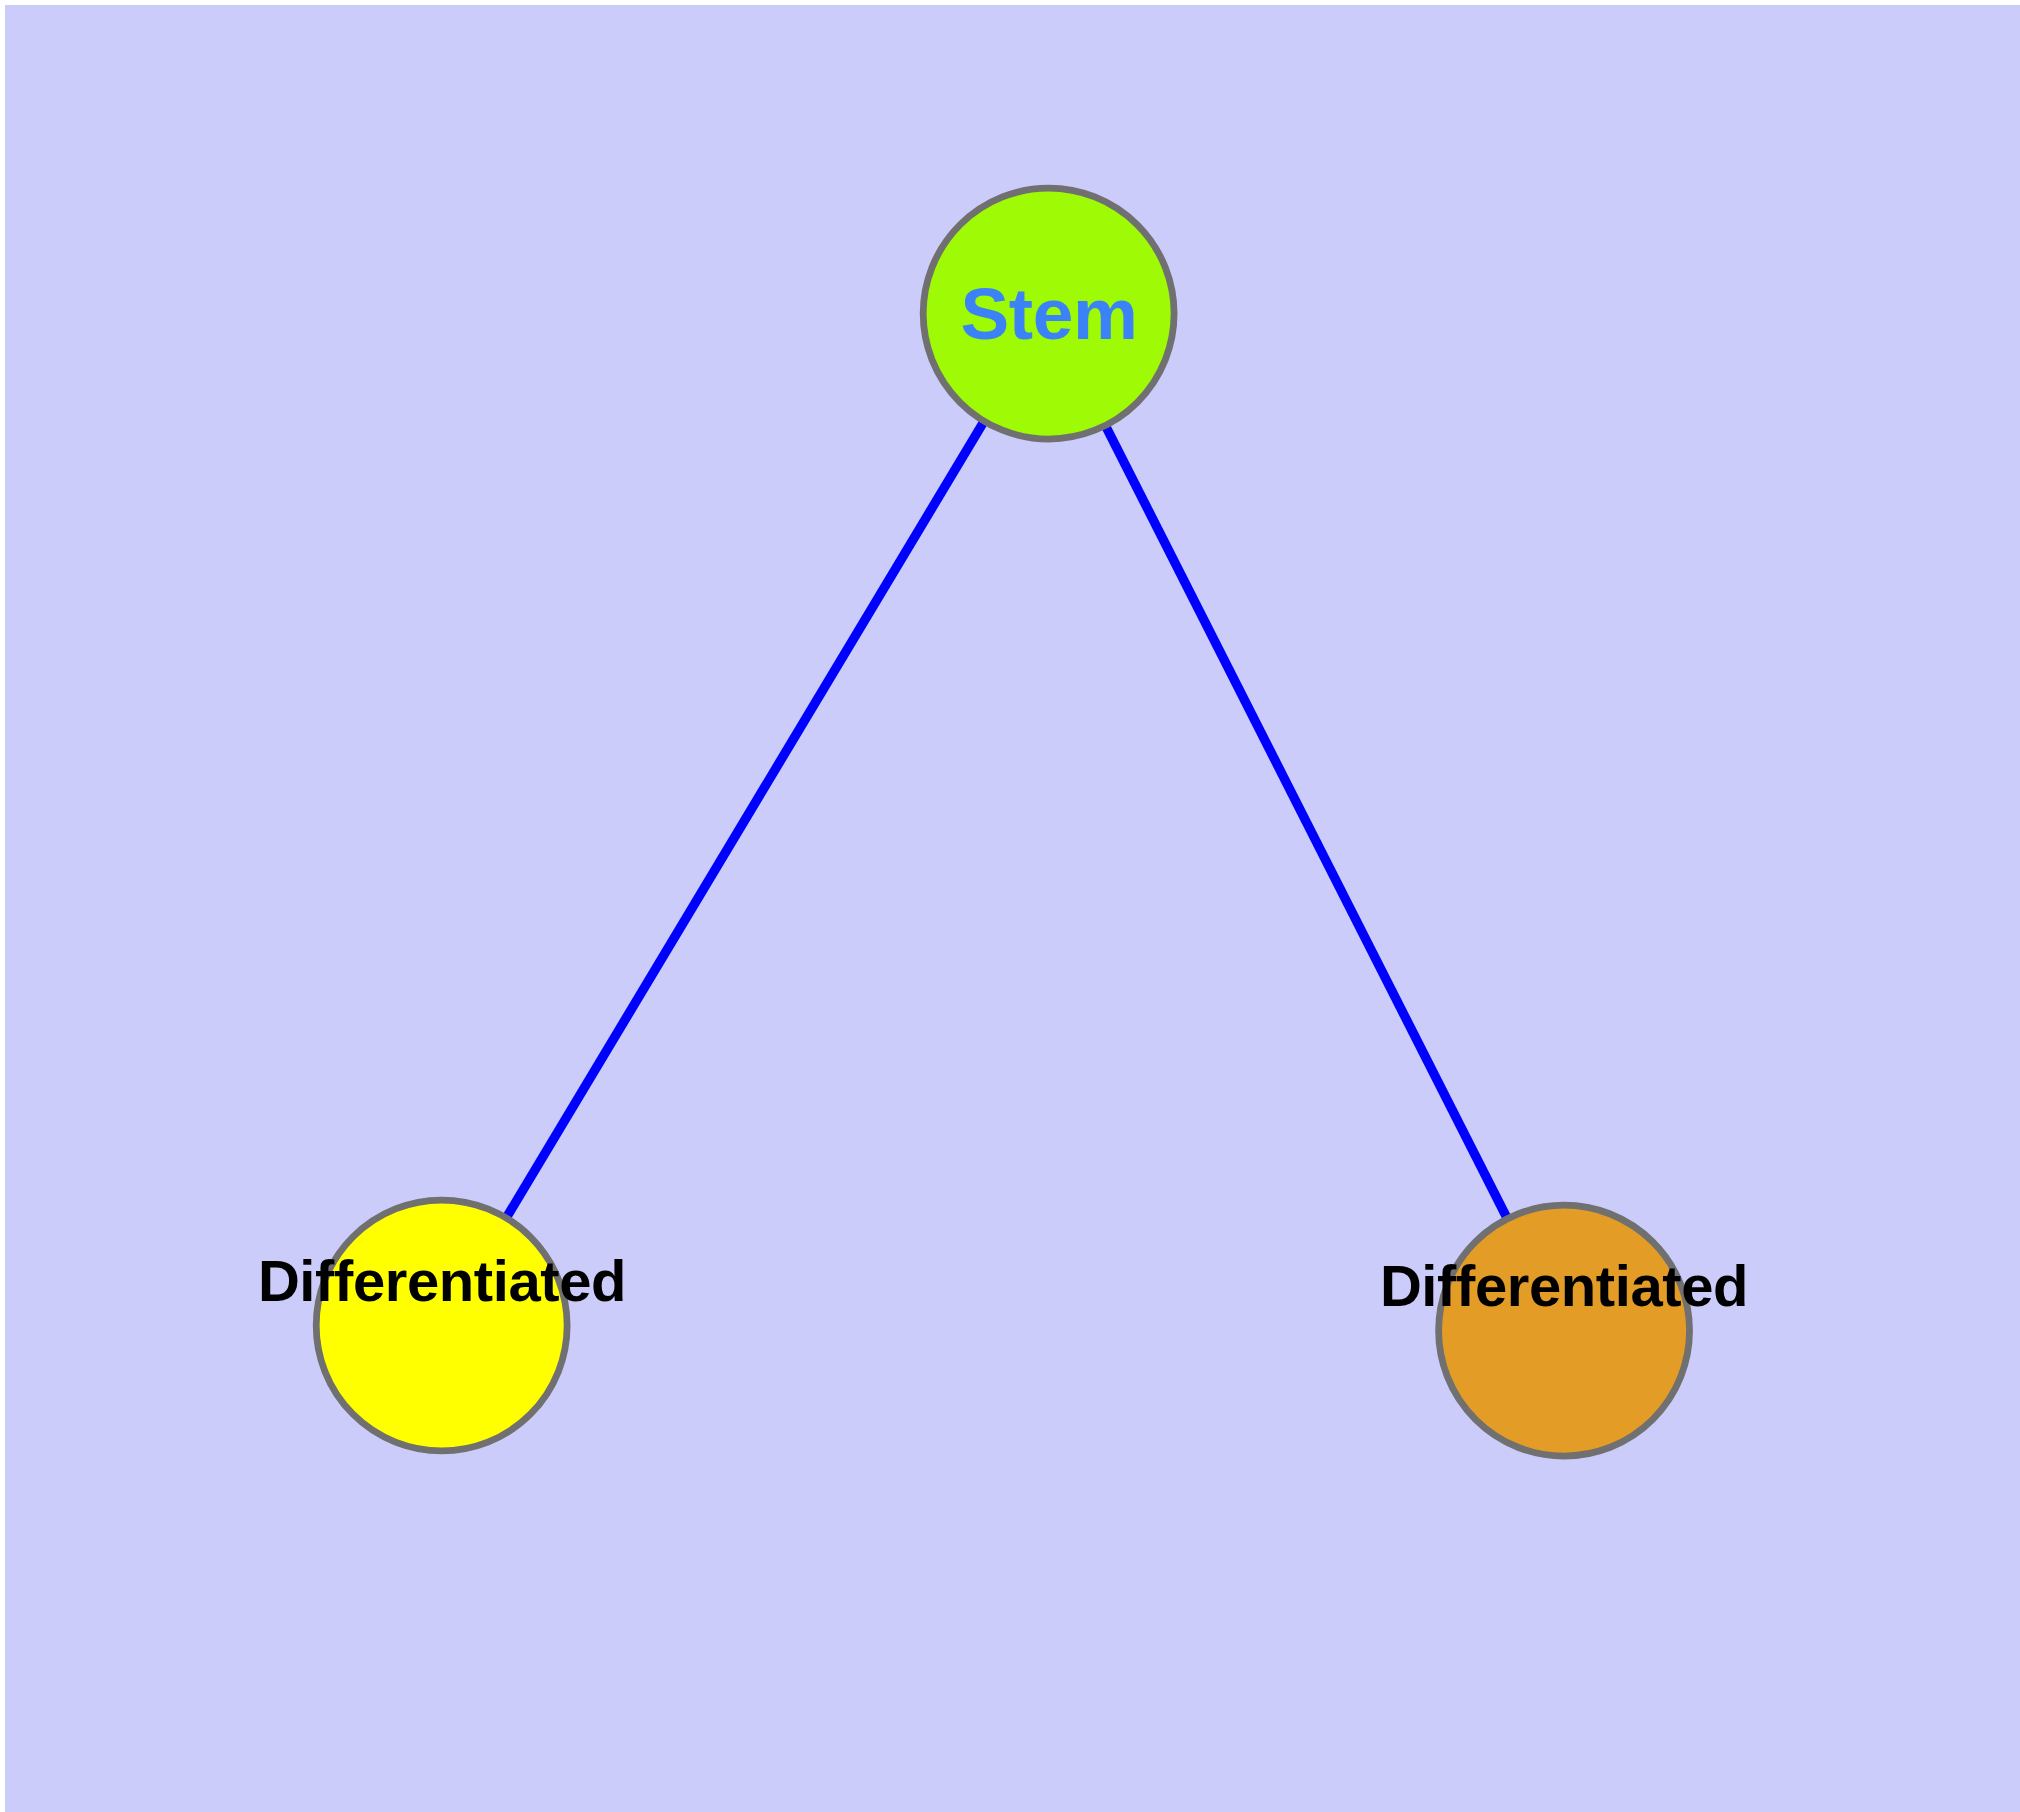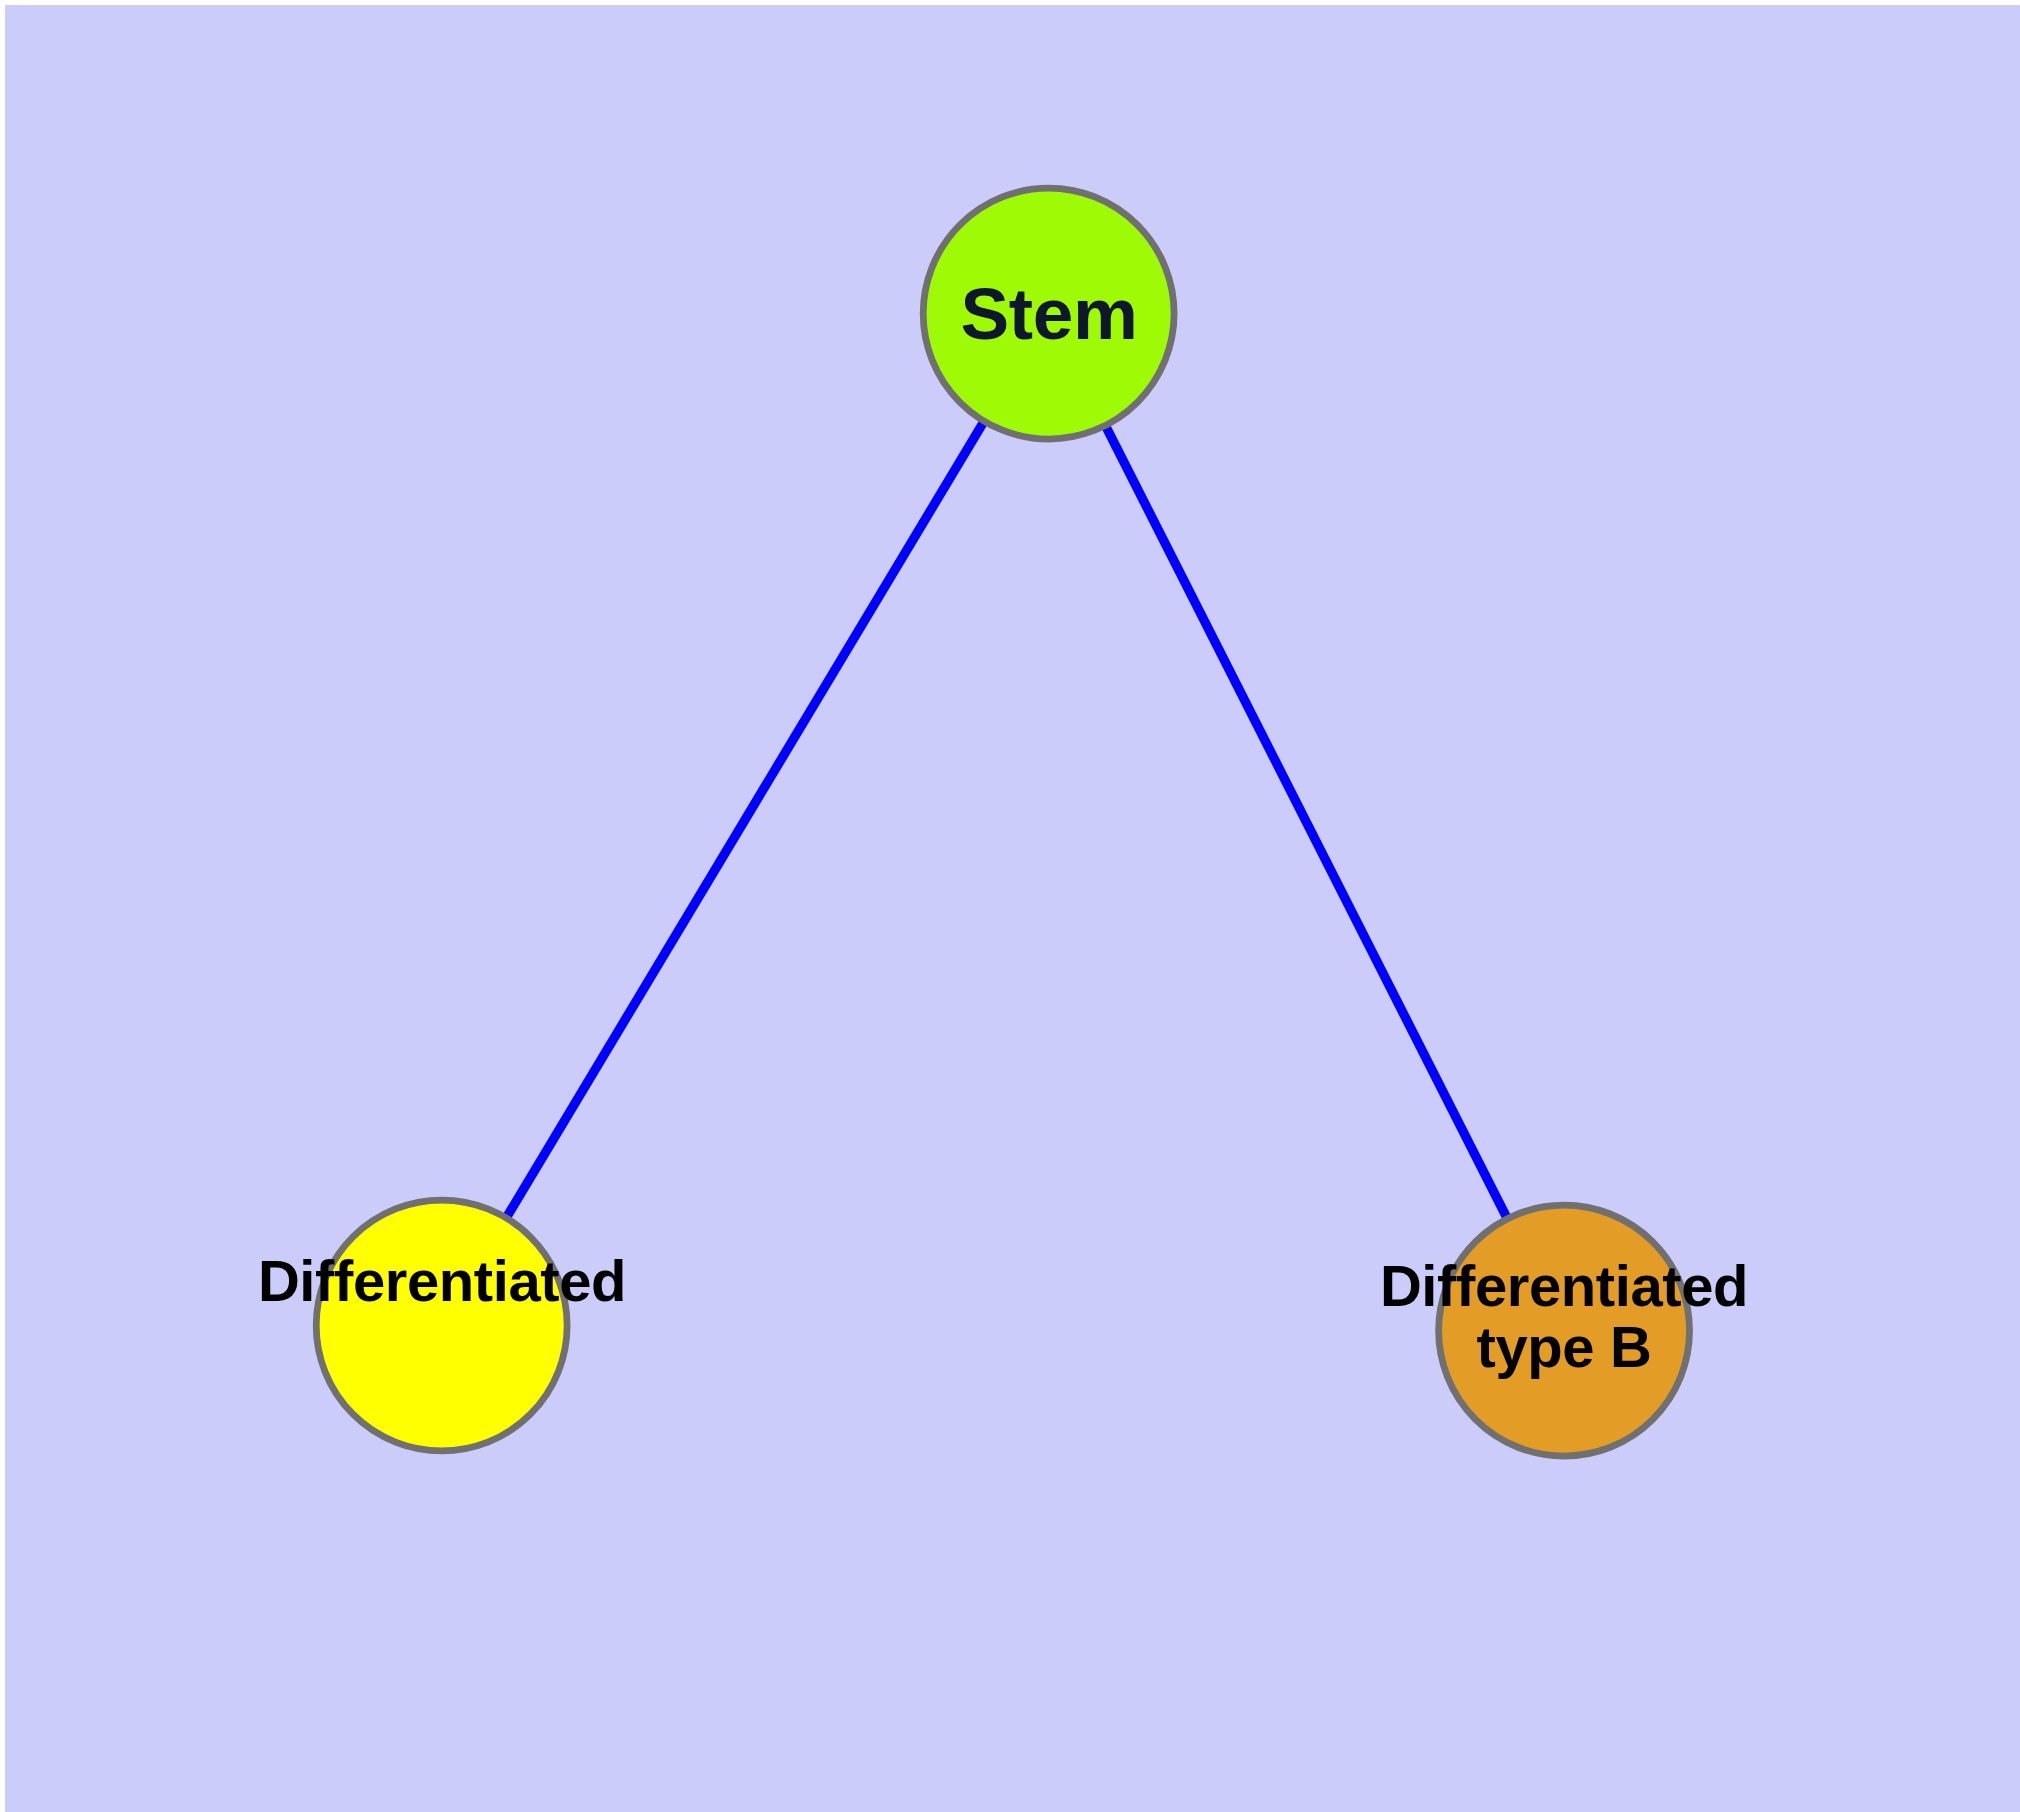--- a/index.html
+++ b/index.html
@@ -65,27 +65,26 @@
       <line x1="1294.8514935281496" y1="484.18057933187436" x2="1787.1485064718504" y2="1455.8194206681255" stroke="#0000ff" stroke-width="11" stroke-linecap="butt"></line>
     </g>
 
     <g>
       <circle cx="1237" cy="370" r="148" fill="#9efa05" stroke="#707070" stroke-width="8"></circle>
       <circle cx="521" cy="1564" r="148" fill="#ffff00" stroke="#707070" stroke-width="8"></circle>
       <circle cx="1845" cy="1570" r="148" fill="#e39c26" stroke="#707070" stroke-width="8"></circle>
     </g>
   </svg>
 
-  <div class="node-label single" style="left: 625px; top: 275px; width: 848px; color: #0f172a;">
+  <div class="node-label single" style="left: 625px; top: 275px; width: 848px; color: #3b82f6;">
     <span>Stem</span>
   </div>
 
   <div class="node-label double" style="left: 18px; top: 1250px; width: 848px; color: rgb(0, 0, 0);">
     <div>Differentiated</div>
   </div>
 
   <div class="node-label double" style="left: 1140px; top: 1255px; width: 848px; color: rgb(0, 0, 0);">
     <div>Differentiated</div>
-    <div>type B</div>
   </div>
 
 </div>
 
 
 </body></html>

